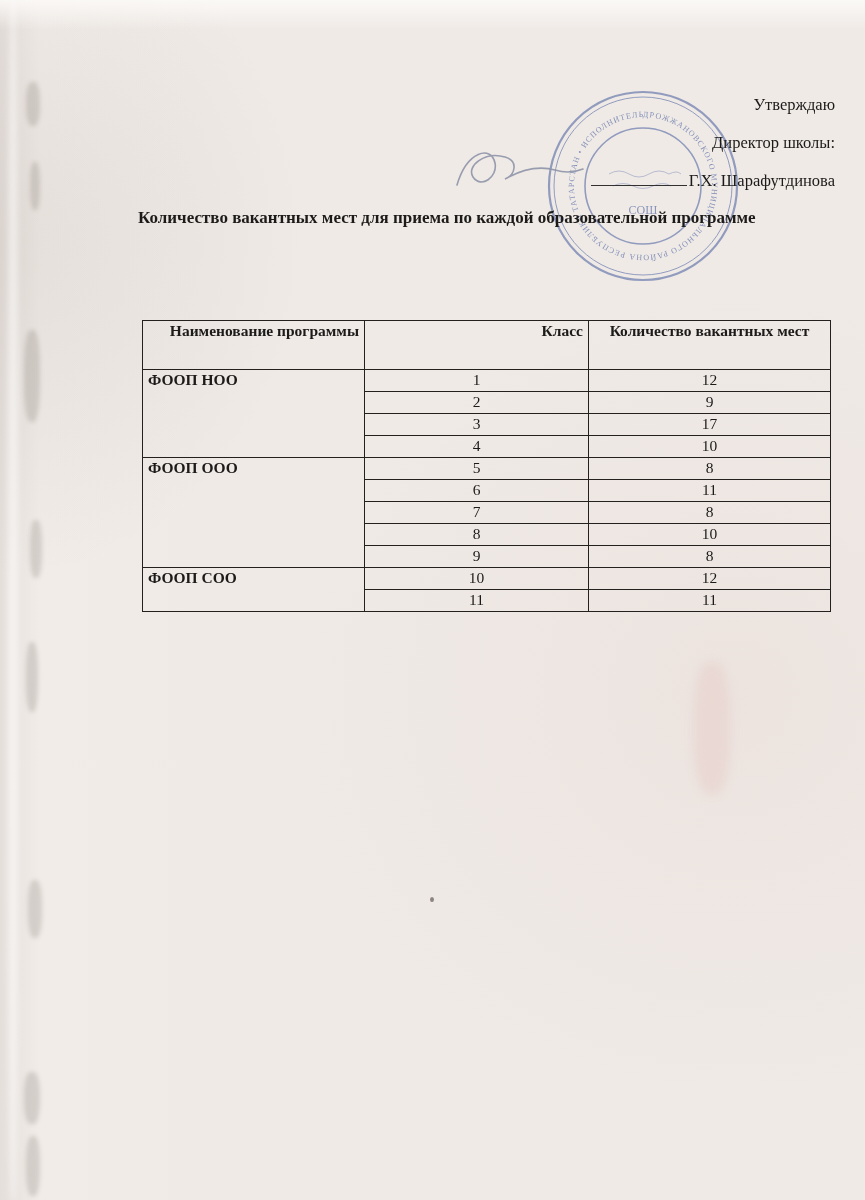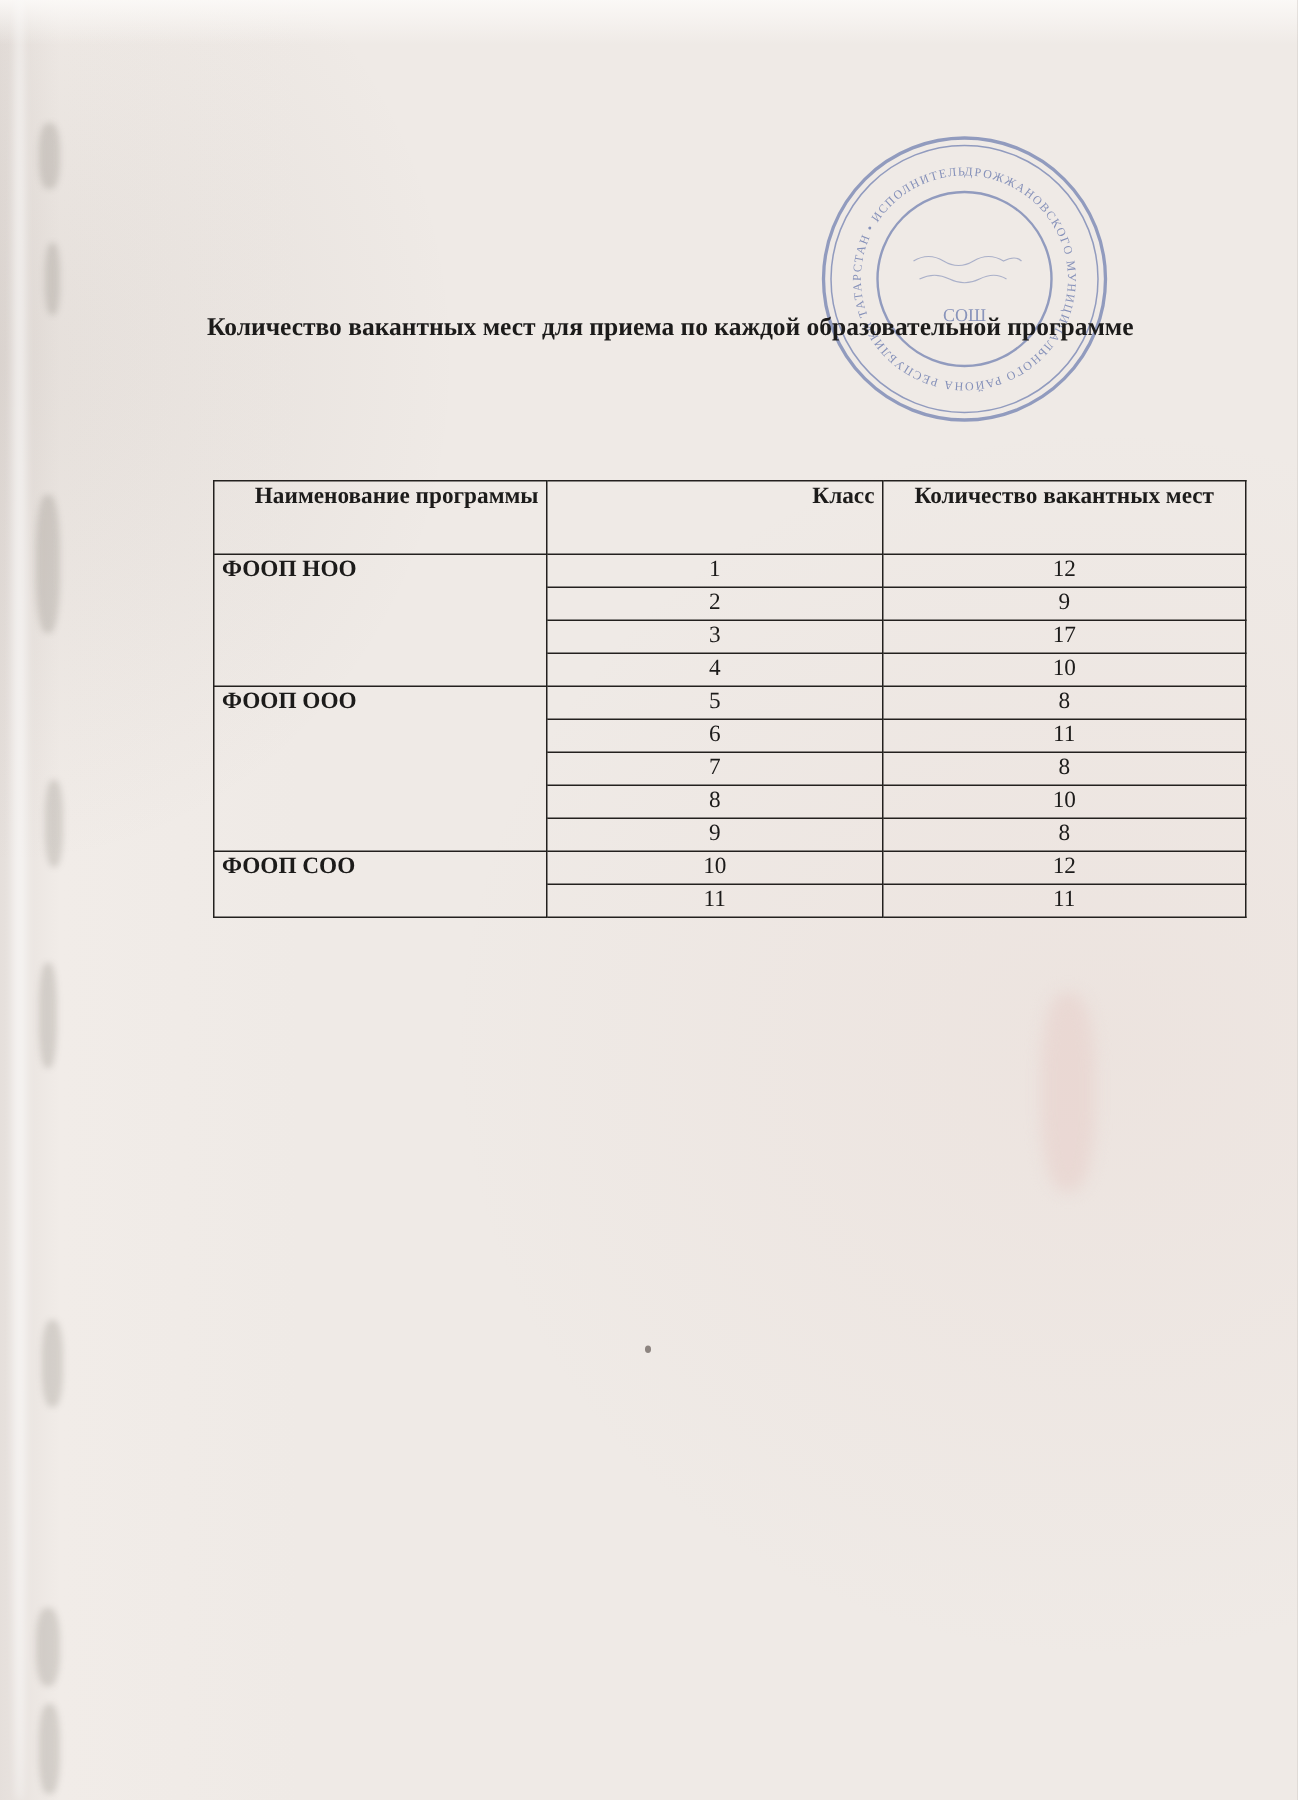--- a/index.html
+++ b/index.html
@@ -105,20 +105,30 @@
     <text font-size="8" letter-spacing="1" fill="var(--stamp-blue)" opacity="0.62" font-family="Liberation Serif, serif">
       <textPath href="#ringPath">ДРОЖЖАНОВСКОГО МУНИЦИПАЛЬНОГО РАЙОНА РЕСПУБЛИКИ ТАТАРСТАН • ИСПОЛНИТЕЛЬНЫЙ КОМИТЕТ • </textPath>
     </text>
     <text x="100" y="128" text-anchor="middle" font-size="12" fill="var(--stamp-blue)" opacity="0.6" font-family="Liberation Serif, serif">СОШ</text>
     <g stroke="var(--stamp-blue)" stroke-width="0.8" opacity="0.4" fill="none">
       <path d="M66 88 q10 -6 20 0 t20 0 t20 0 q8 -4 12 0"></path>
       <path d="M70 100 q10 -5 20 0 t20 0 t18 0"></path>
     </g>
   </svg>
 
+  <div class="approval">
+    <div class="line">Утверждаю</div>
+    <div class="line">Директор школы:</div>
+    <div class="sig-row">
+      <svg class="signature-svg" width="150" height="52" viewBox="0 0 150 52">
+        <path d="M14 42 C24 8 48 2 52 20 C55 34 38 46 30 34 C23 23 42 8 62 14 C76 18 72 32 62 36 C76 28 94 22 112 27 C122 30 130 30 140 26" fill="none" stroke="var(--signature-grey)" stroke-width="1.6" stroke-linecap="round" opacity="0.9"></path>
+      </svg>
+      <span class="sig-line"></span><span>Г.Х. Шарафутдинова</span>
+    </div>
+  </div>
 
   <div class="titles">
     <div class="t-line">Количество вакантных мест для приема по каждой образовательной программе</div>
   </div>
 
   <table class="vac">
     <colgroup>
         <col class="c1">
         <col class="c2">
         <col class="c3">

